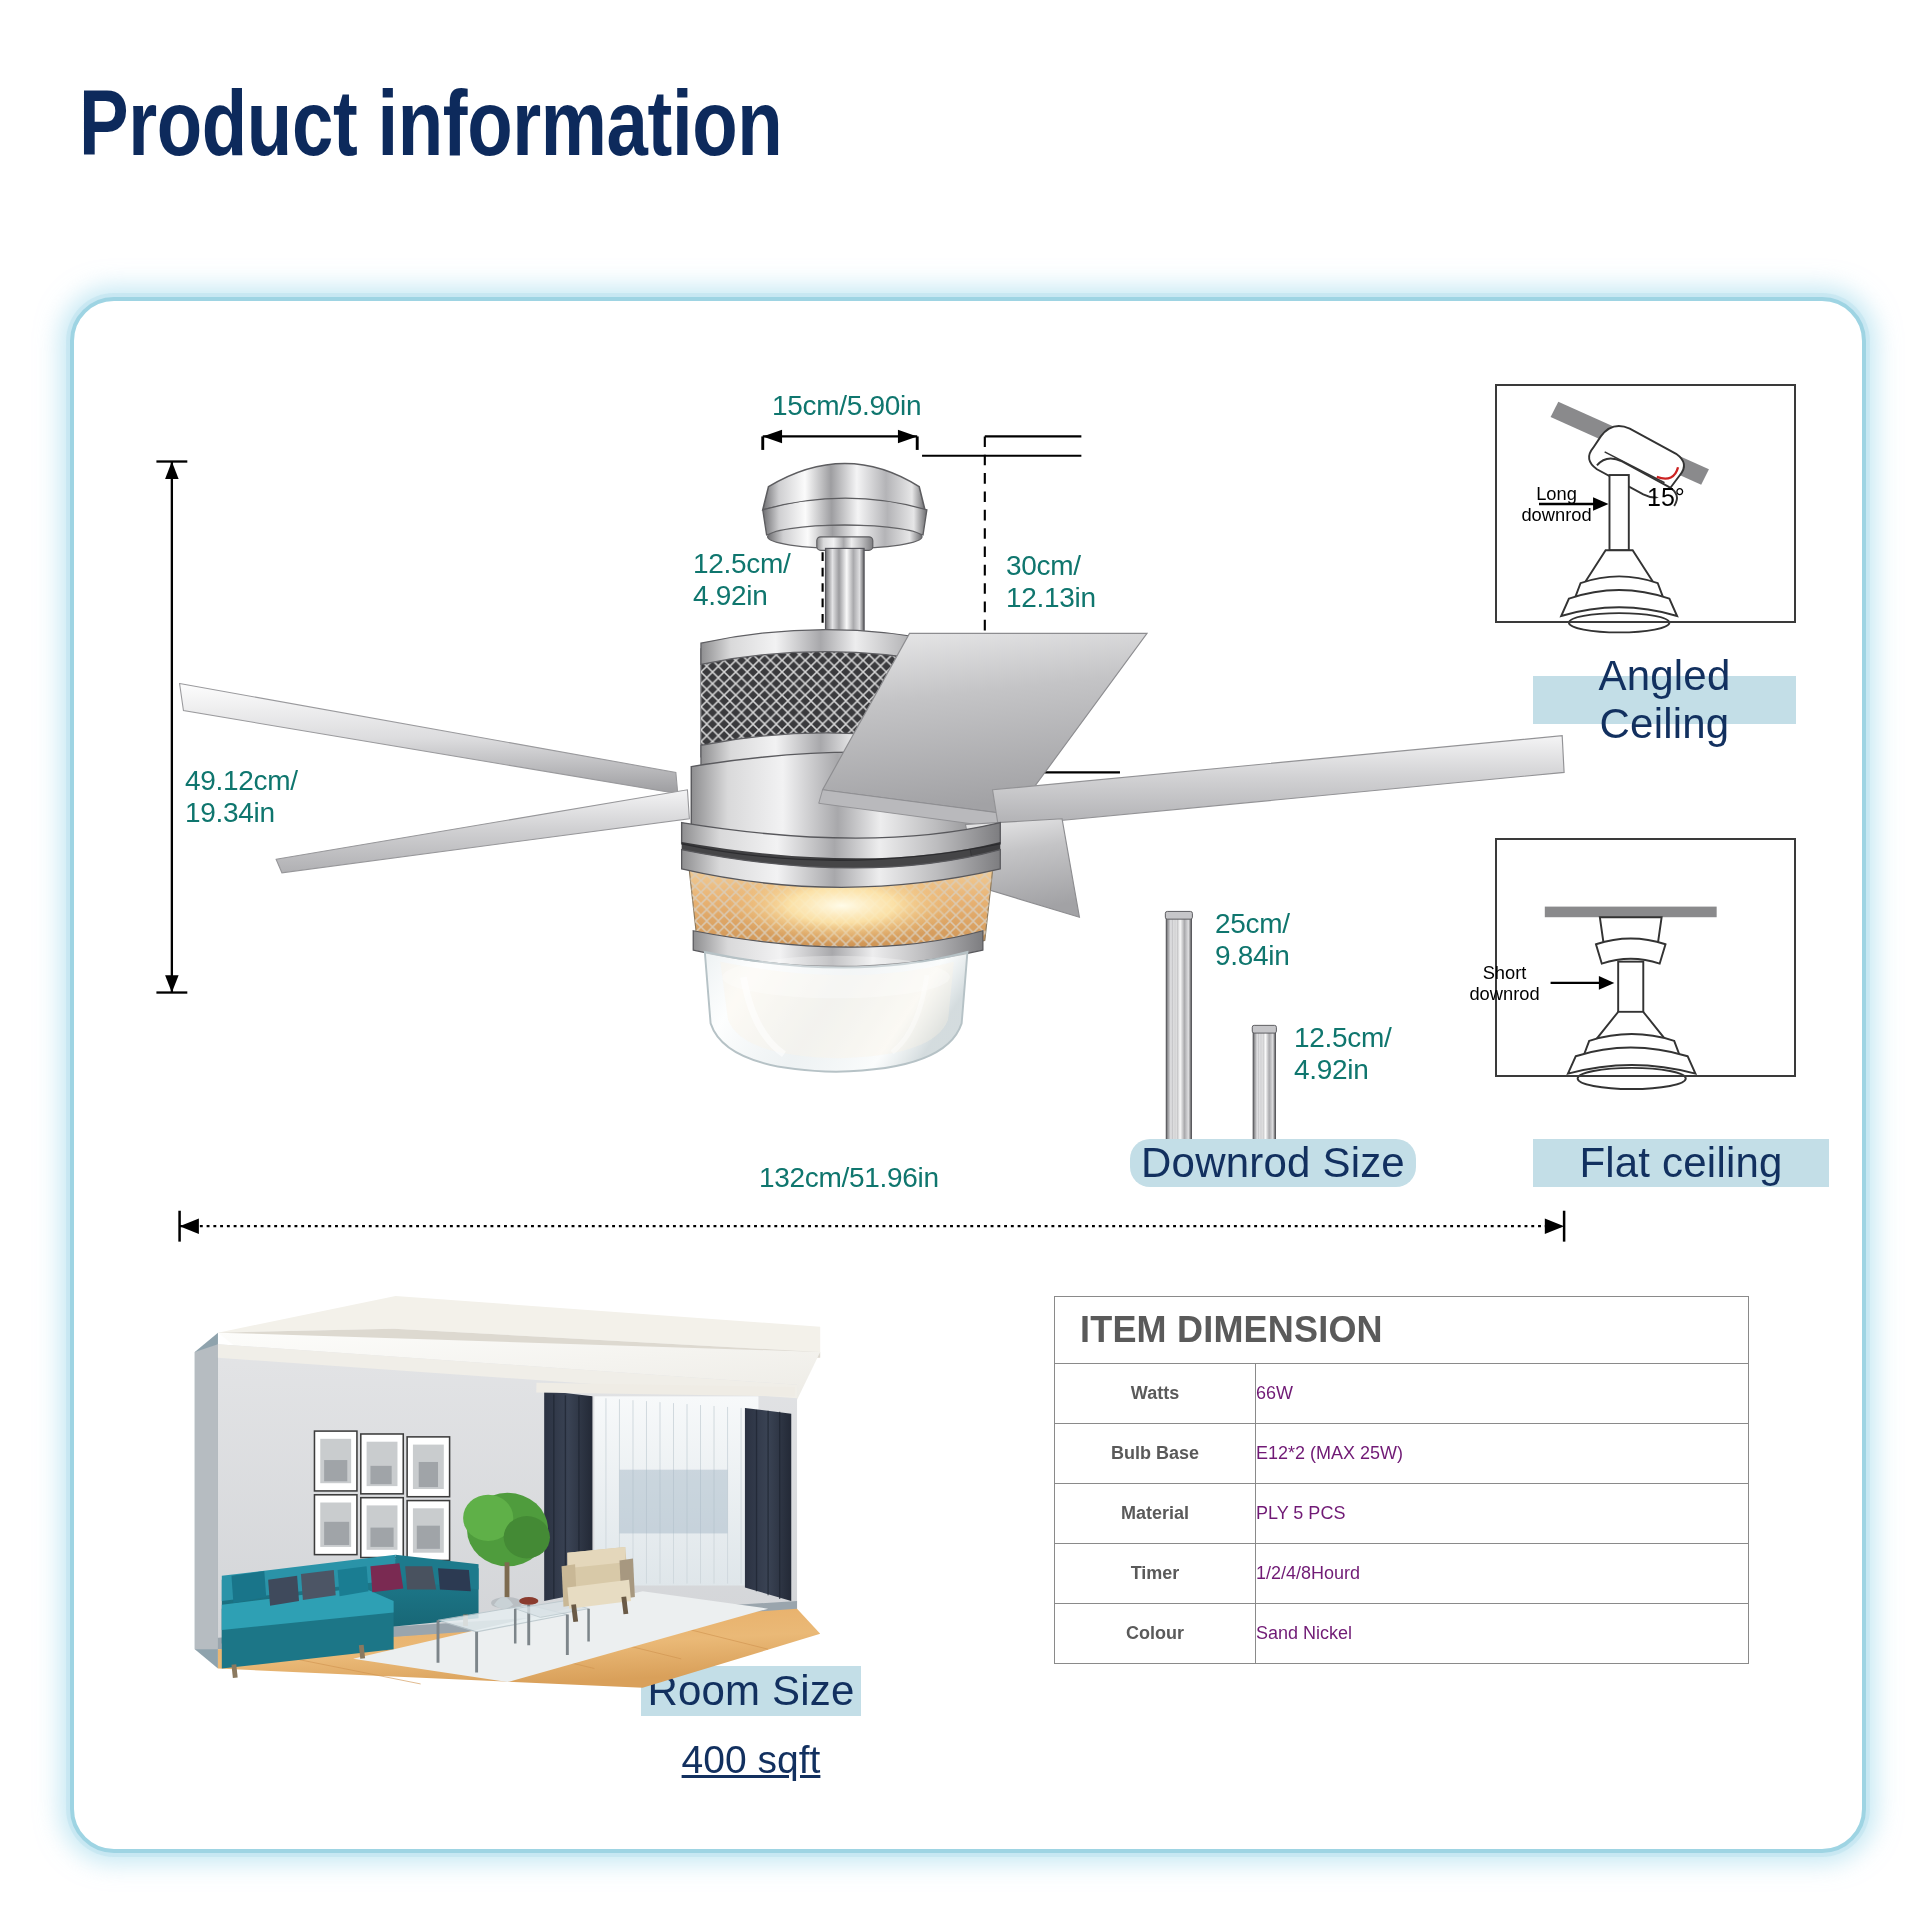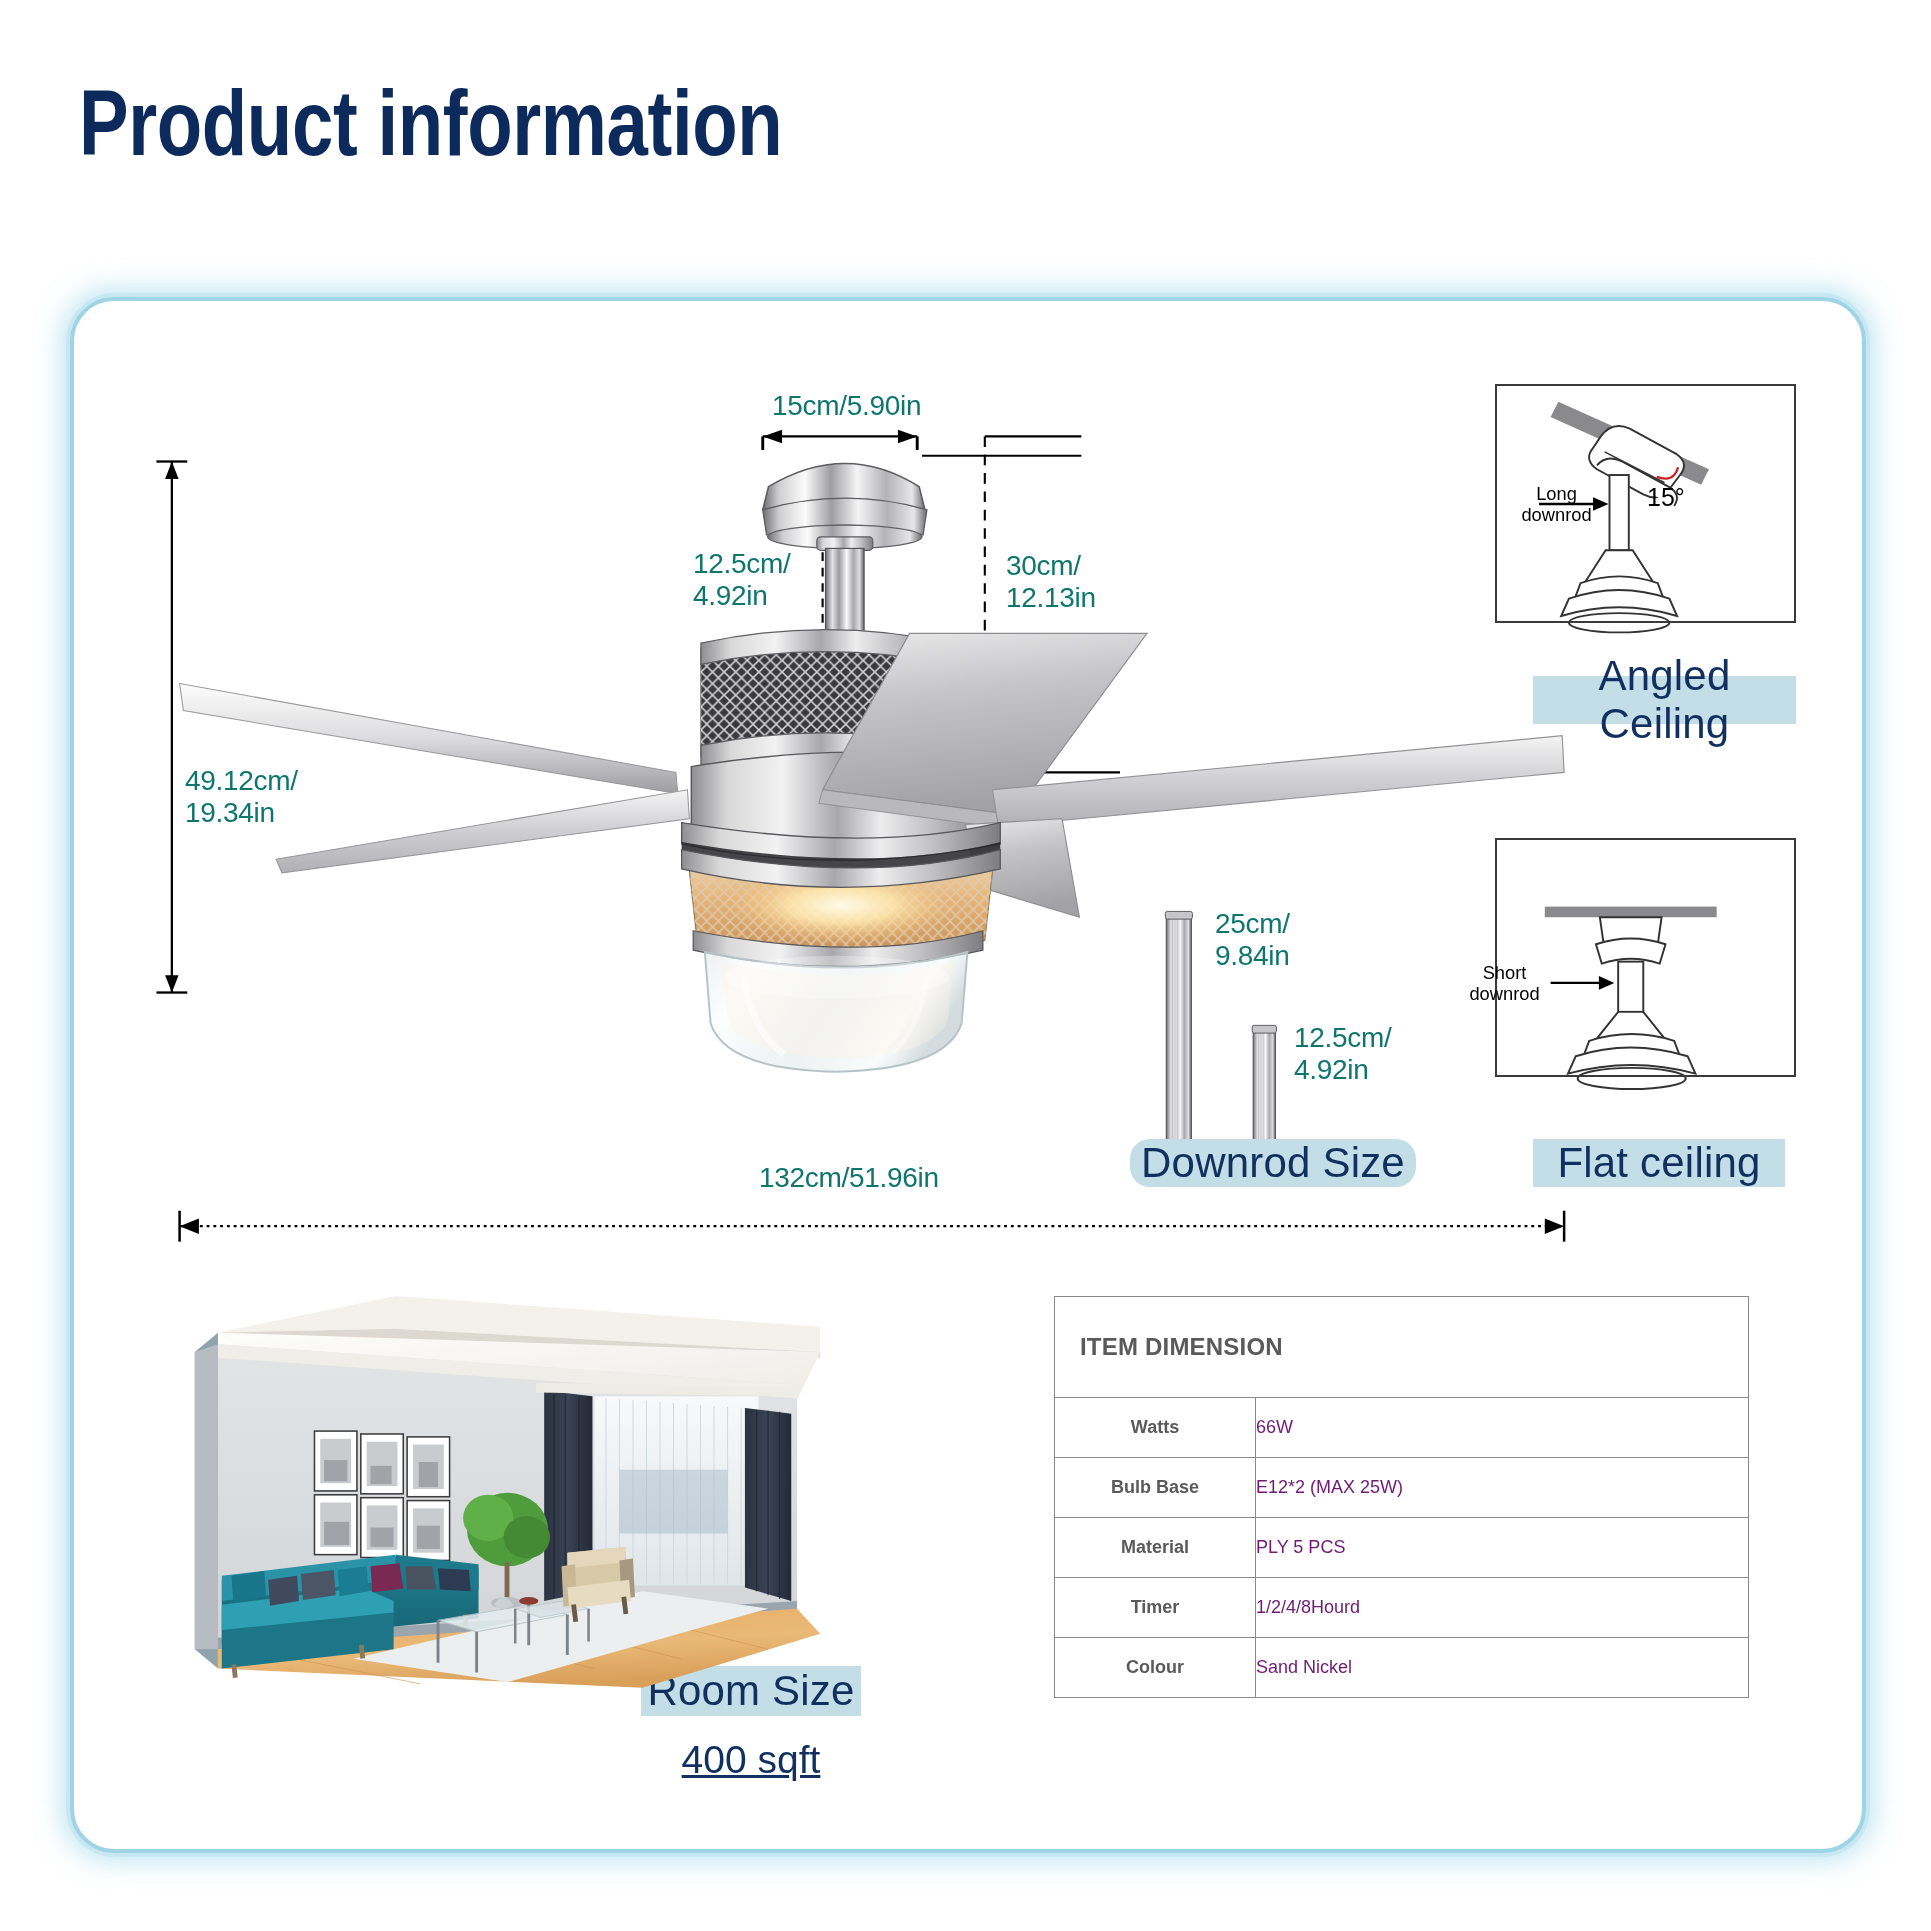--- a/index.html
+++ b/index.html
@@ -118,22 +118,22 @@
     border-collapse: collapse;
     background: #fff;
   }
   #dim-table td {
     border: 1.9px solid #8a8a8a;
     height: 60px;
     font-size: 18px;
     font-family: "Liberation Sans", sans-serif;
   }
   #dim-table .tbl-header {
-    height: 101px;
-    font-size: 24px;
+    height: 67px;
+    font-size: 36px;
     font-weight: bold;
     color: #5a5a5a;
     padding-left: 25px;
     letter-spacing: 0.2px;
     text-align: left;
   }
   #dim-table .tbl-key {
     width: 201px;
     font-weight: bold;
     color: #5a5a5a;
@@ -423,21 +423,21 @@
 
   <div class="angle-label" style="left:1647px; top:483px;">15°</div>
 
   <div class="inset-label" style="left:1456px; top:962px; width:97px;">Short
 downrod</div>
 
   <div class="badge" style="left:1533px; top:676px; width:263px; height:48px;">Angled Ceiling</div>
 
   <div class="badge" style="left:1130px; top:1139px; width:286px; height:48px;border-radius:20px;">Downrod Size</div>
 
-  <div class="badge" style="left:1533px; top:1139px; width:252px; height:48px;">Flat ceiling</div>
+  <div class="badge" style="left:1533px; top:1139px; width:296px; height:48px;">Flat ceiling</div>
 
   <div class="badge" style="left:641px; top:1666px; width:220px; height:50px;">Room Size</div>
 
   <div id="room-size-value" style="top:1738px; left:641px; right:auto; width:220px;">400 sqft</div>
 
   <svg id="room-image" viewBox="0 0 660 412">
     <defs>
       <linearGradient id="backWall" x1="0" y1="0" x2="0" y2="1">
         <stop offset="0%" stop-color="#e3e4e6"></stop>
         <stop offset="100%" stop-color="#d2d4d7"></stop>

